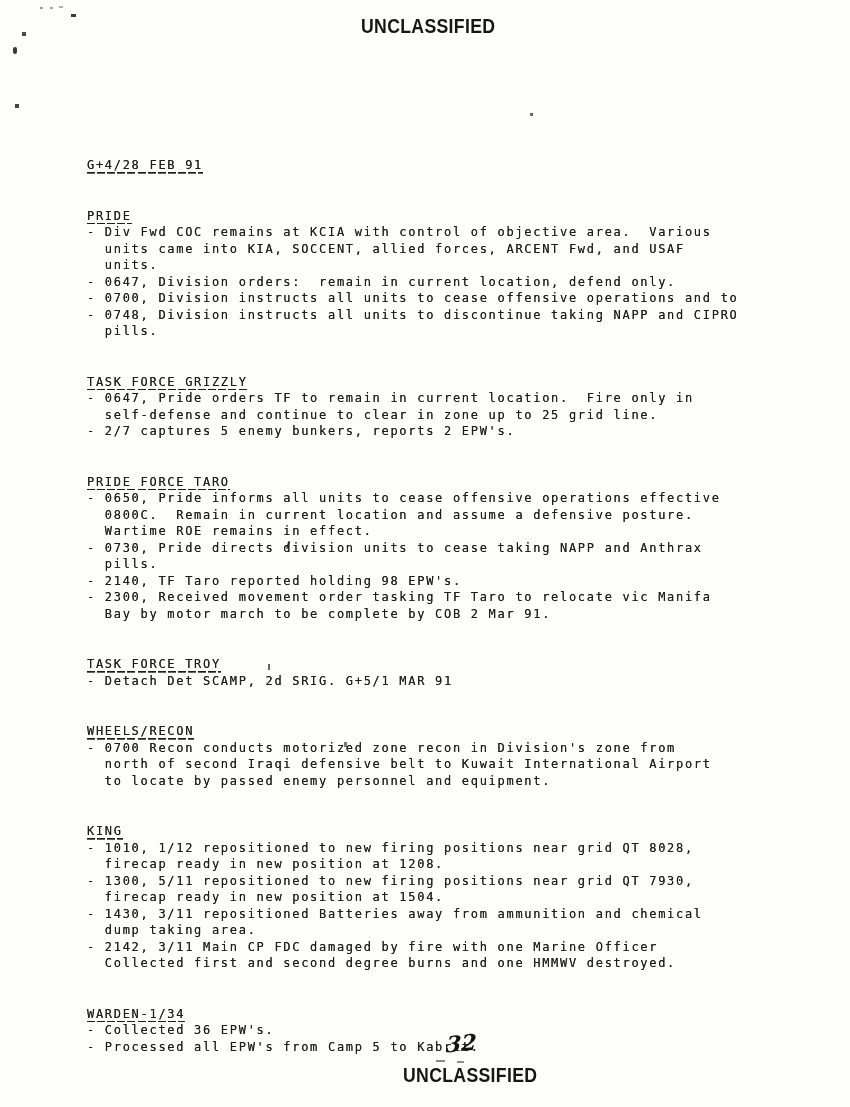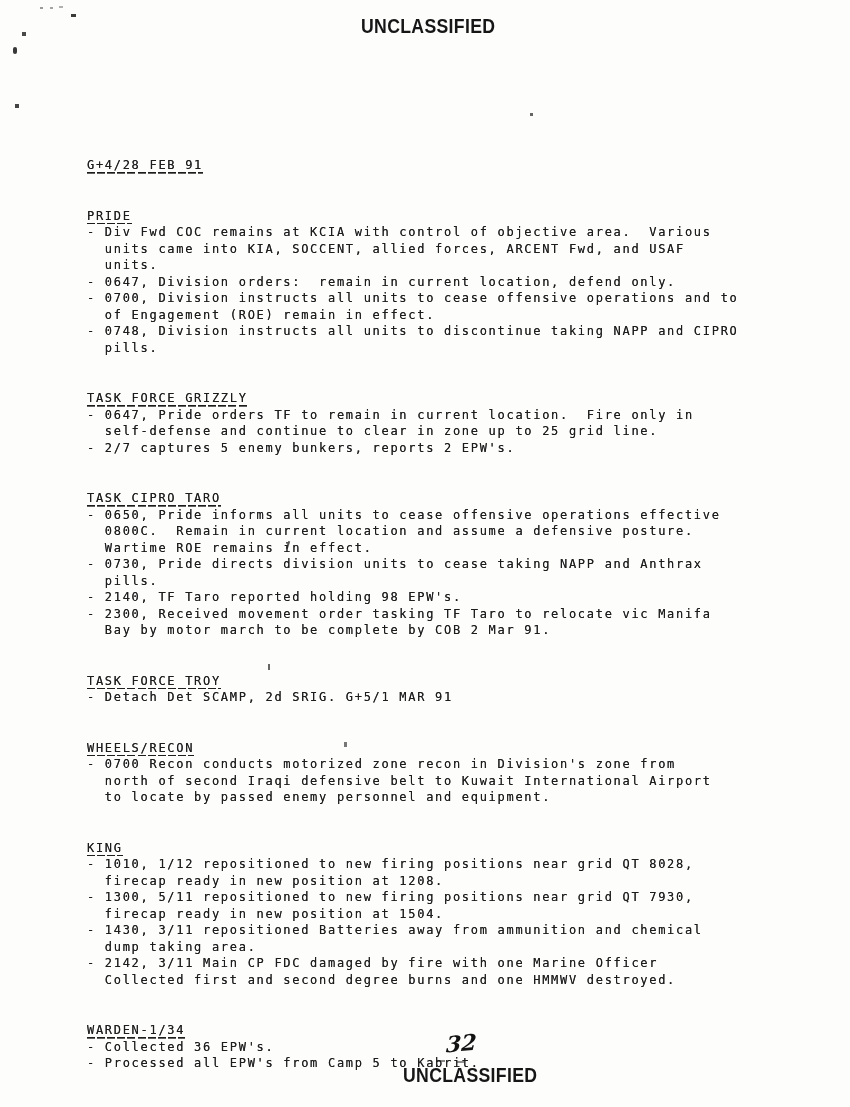--- a/index.html
+++ b/index.html
@@ -87,32 +87,31 @@
   <div class="content">
     <div class="line heading">G+4/28 FEB 91</div>
     <div id="sections">
         <div class="section">
           <div class="line heading">PRIDE</div>
           <div class="line">- Div Fwd COC remains at KCIA with control of objective area.  Various</div>
           <div class="line">  units came into KIA, SOCCENT, allied forces, ARCENT Fwd, and USAF</div>
           <div class="line">  units.</div>
           <div class="line">- 0647, Division orders:  remain in current location, defend only.</div>
           <div class="line">- 0700, Division instructs all units to cease offensive operations and to</div>
-          <div class="line">  of Engagement (ROE) remain in effect.</div>
           <div class="line">- 0748, Division instructs all units to discontinue taking NAPP and CIPRO</div>
           <div class="line">  pills.</div>
         </div>
         <div class="section">
           <div class="line heading">TASK FORCE GRIZZLY</div>
           <div class="line">- 0647, Pride orders TF to remain in current location.  Fire only in</div>
           <div class="line">  self-defense and continue to clear in zone up to 25 grid line.</div>
           <div class="line">- 2/7 captures 5 enemy bunkers, reports 2 EPW's.</div>
         </div>
         <div class="section">
-          <div class="line heading">TASK CIPRO TARO</div>
+          <div class="line heading">PRIDE FORCE TARO</div>
           <div class="line">- 0650, Pride informs all units to cease offensive operations effective</div>
           <div class="line">  0800C.  Remain in current location and assume a defensive posture.</div>
           <div class="line">  Wartime ROE remains in effect.</div>
           <div class="line">- 0730, Pride directs division units to cease taking NAPP and Anthrax</div>
           <div class="line">  pills.</div>
           <div class="line">- 2140, TF Taro reported holding 98 EPW's.</div>
           <div class="line">- 2300, Received movement order tasking TF Taro to relocate vic Manifa</div>
           <div class="line">  Bay by motor march to be complete by COB 2 Mar 91.</div>
         </div>
         <div class="section">

